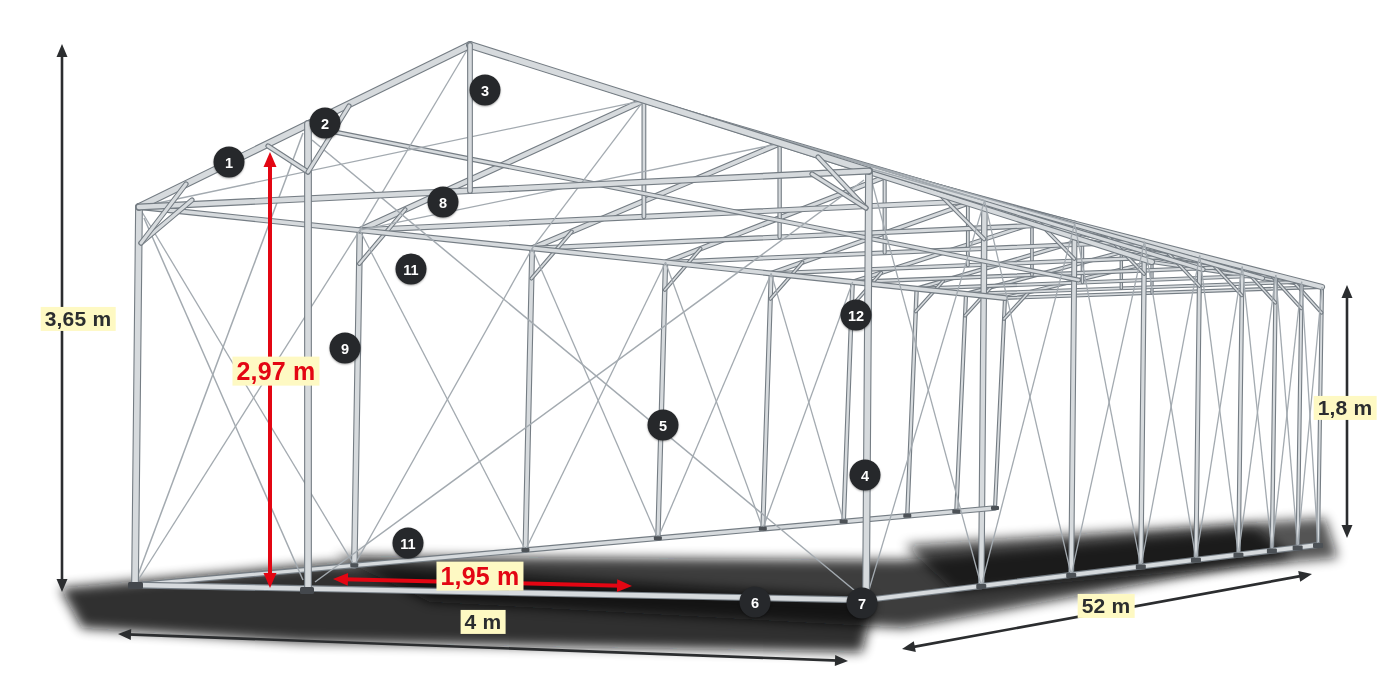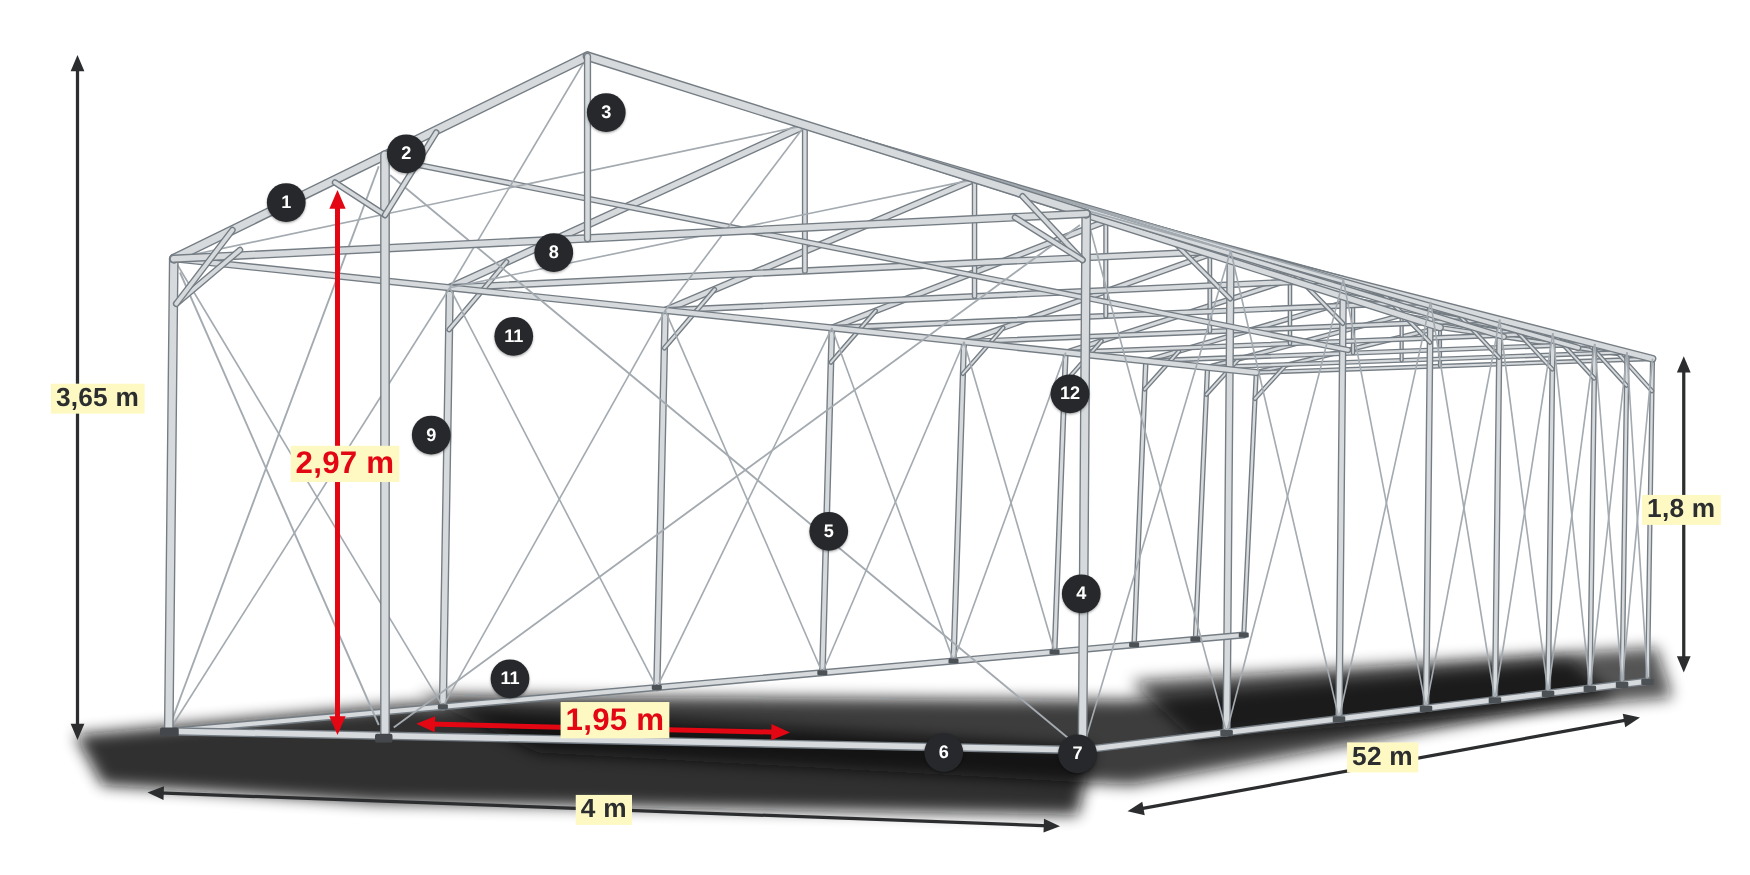--- a/index.html
+++ b/index.html
@@ -292,23 +292,23 @@
         <polygon points="632,586 616.9,592.1 617.2,579.2" fill="#e30613"></polygon>
       </g>
   </svg>
 
   <div class="dim-label" style="left:78px;top:319px">3,65 m</div>
 
   <div class="dim-label red" style="left:276px;top:371px">2,97 m</div>
 
   <div class="dim-label" style="left:1345px;top:408px">1,8 m</div>
 
-  <div class="dim-label red" style="left:492px;top:576px">1,95 m</div>
-
-  <div class="dim-label" style="left:483px;top:648px">4 m</div>
+  <div class="dim-label red" style="left:480px;top:576px">1,95 m</div>
+
+  <div class="dim-label" style="left:483px;top:622px">4 m</div>
 
   <div class="dim-label" style="left:1106px;top:606px">52 m</div>
 
   <div id="markers">
       <div class="marker" style="left: 229px; top: 162px;">1</div>
       <div class="marker" style="left: 325px; top: 123px;">2</div>
       <div class="marker" style="left: 485px; top: 90px;">3</div>
       <div class="marker" style="left: 865px; top: 475px;">4</div>
       <div class="marker" style="left: 663px; top: 425px;">5</div>
       <div class="marker" style="left: 755px; top: 602px;">6</div>

